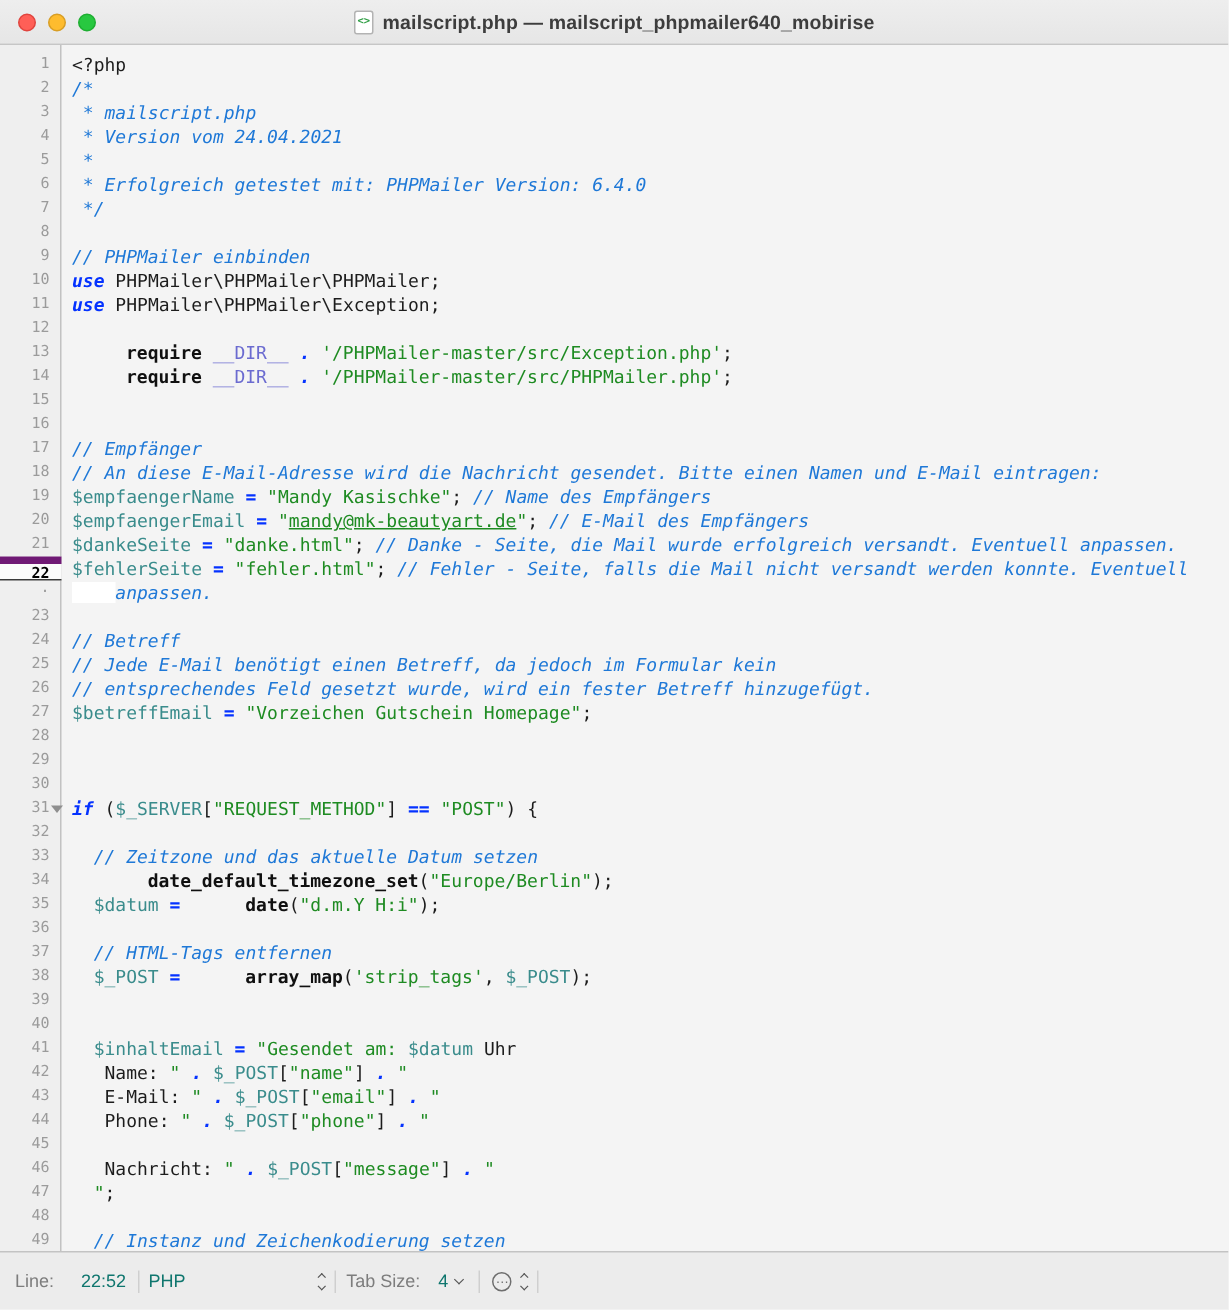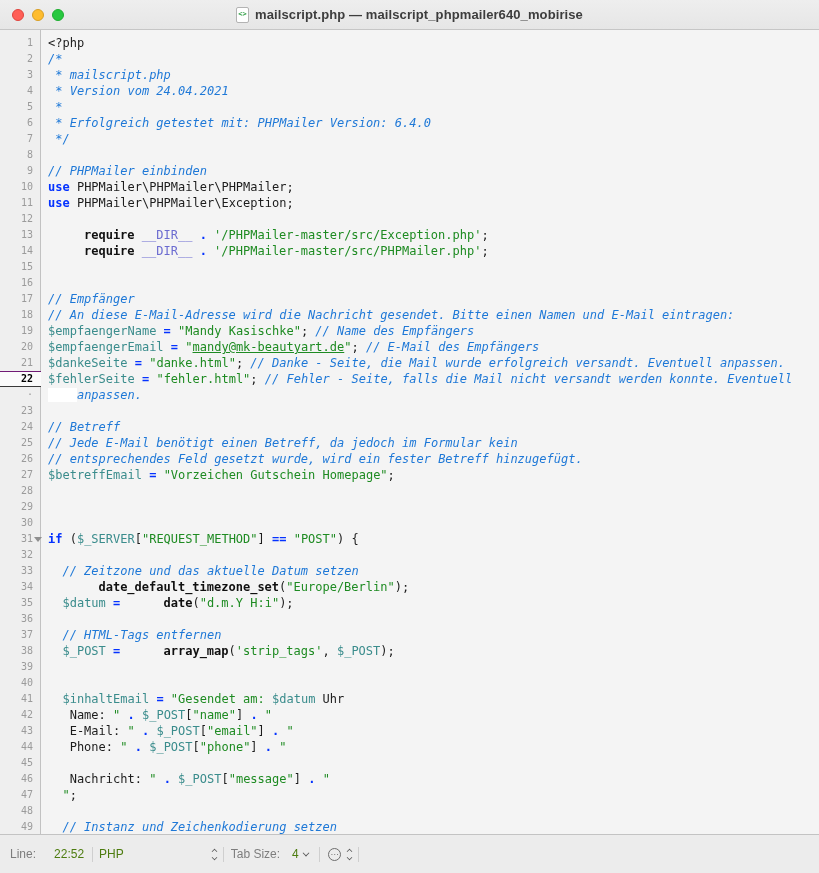--- a/index.html
+++ b/index.html
@@ -26,39 +26,39 @@
   .editor { flex:1 1 auto; position:relative; background:#f4f4f4; overflow:hidden; }
   .gutter-bg { position:absolute; left:0; top:0; bottom:0; width:41px; background:#efefef;
     border-right:1px solid #c2c2c2; }
   .code-lines { position:absolute; left:0; top:5px; right:0; }
   .row { display:flex; height:16px; }
   .gcell { width:41px; flex:none; text-align:right; padding-right:8px;
     font-family:"DejaVu Sans Mono",monospace; font-size:10px; line-height:16px;
     color:#9b9b9b; position:relative; }
   .ccell { padding-left:7px; white-space:pre; font-family:"DejaVu Sans Mono",monospace;
     font-size:12px; line-height:16px; color:#1c1c1c; }
-  .row.current .gcell { background:#fbfbfb; border-top:1px solid #701a75; border-bottom:1px solid #3a3a3a;
+  .row.current .gcell { background:#fbfbfb; border-top:5px solid #701a75; border-bottom:1px solid #3a3a3a;
     color:#000; font-weight:bold; line-height:14px; }
   .fold-arrow { position:absolute; right:-1px; top:6px; width:0; height:0;
     border-left:4px solid transparent; border-right:4px solid transparent; border-top:5px solid #8f8f8f; }
   .tk-p { color:#1c1c1c; }
   .tk-c { color:#1e78d7; font-style:italic; }
-  .tk-k { color:#0432ff; font-weight:bold; }
+  .tk-k { color:#0432ff; font-weight:bold;font-style:italic; }
   .tk-s { color:#1e8b22; }
   .tk-u { color:#1e8b22; text-decoration:underline; }
   .tk-v { color:#3a8c8c; }
   .tk-f { color:#101010; font-weight:bold;margin-left:36px; }
   .tk-d { color:#6b6bd0; font-weight:normal; }
   .tk-w { background:#ffffff; }
 
   
   .statusbar { height:39px; flex:none; background:#ececec; border-top:1px solid #c3c3c3;
     display:flex; align-items:center; font-size:12px; color:#2e2e2e; }
   .sb-label { color:#7d7d7d; }
-  .sb-val { color:#4d7c0f;text-align:center; }
+  .sb-val { color:#0f766e;text-align:center; }
   .sb-div { width:1px; height:15px; background:#cfcfcf; flex:none; }
   .chev { display:inline-block; width:6px; height:6px; border-right:1.5px solid #555;
     border-bottom:1.5px solid #555; transform:rotate(45deg) scale(.8); margin-left:4px; margin-bottom:2px; }
   .stepper { display:inline-flex; flex-direction:column; gap:1px; margin:0 6px; }
   .stepper i { display:block; width:5px; height:5px; border:solid #555; border-width:0; }
   .stepper .up { border-left-width:1.5px; border-top-width:1.5px; transform:rotate(45deg) scale(.8); }
   .stepper .dn { border-right-width:1.5px; border-bottom-width:1.5px; transform:rotate(45deg) scale(.8); }
   .circ { width:13px; height:13px; border:1.2px solid #6e6e6e; border-radius:50%;
     display:inline-flex; align-items:center; justify-content:center; margin-left:8px; }
   .circ span { font-size:9px; color:#6e6e6e; line-height:1; margin-top:-4px; letter-spacing:-1px; }

